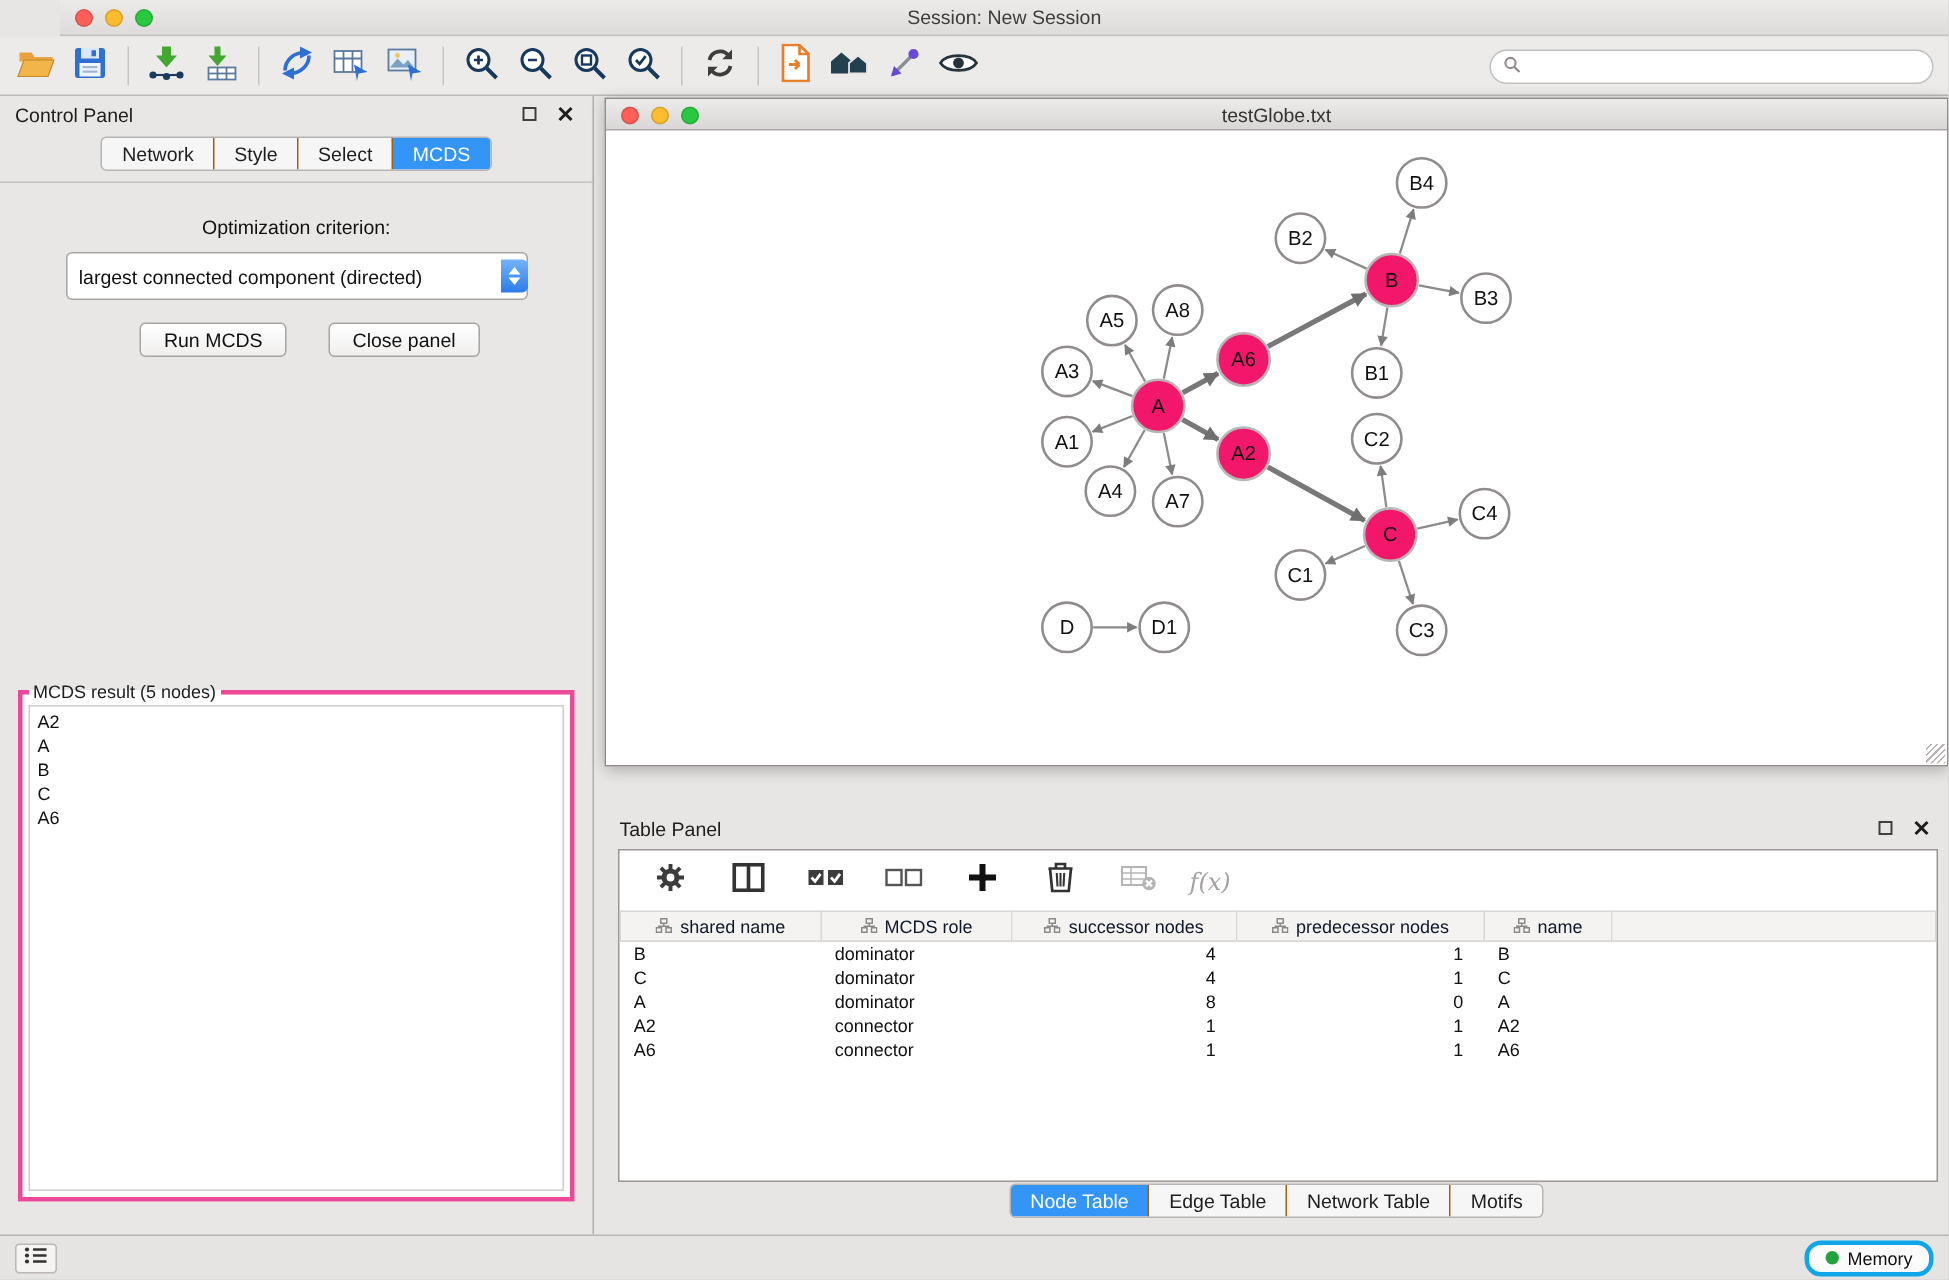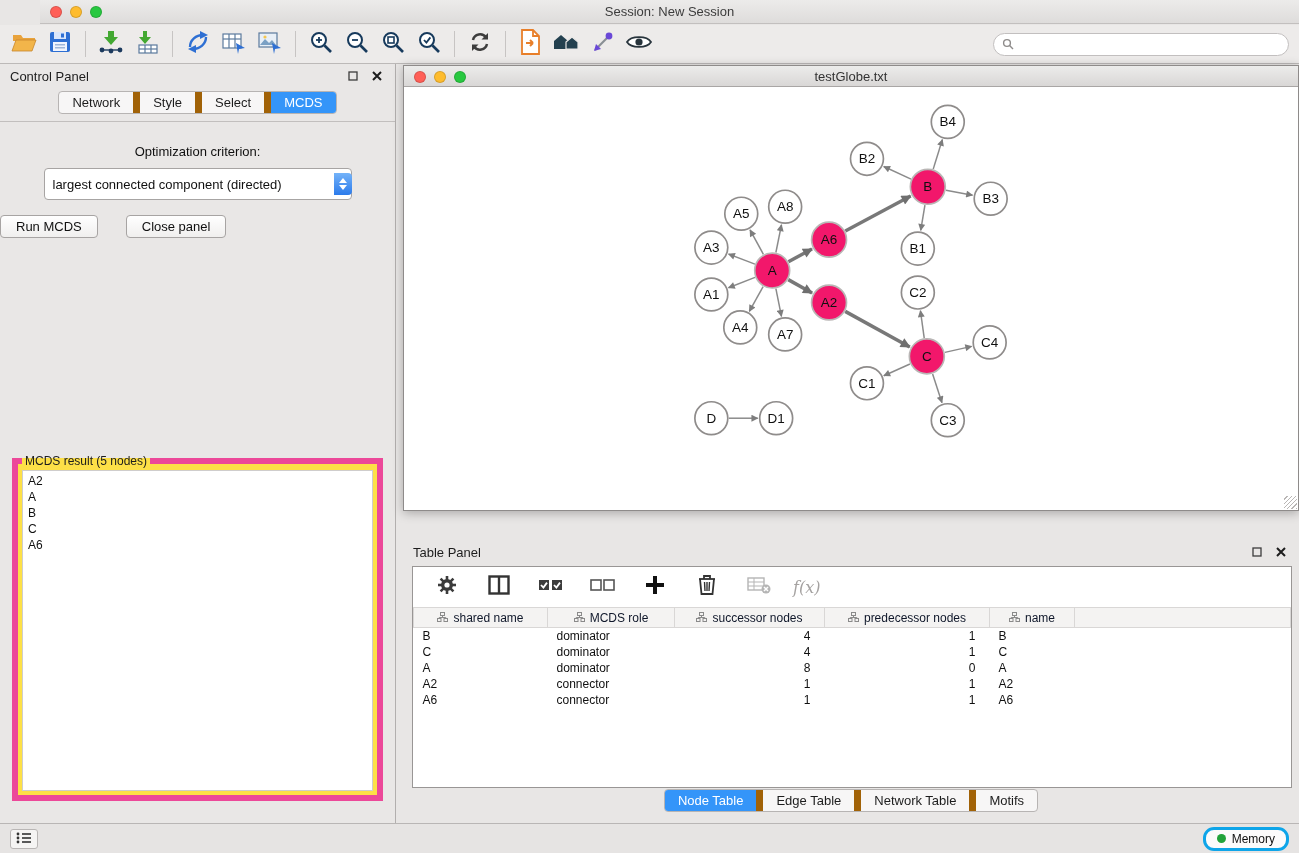--- a/index.html
+++ b/index.html
@@ -26,36 +26,36 @@
   .search-wrap input { border:none; outline:none; flex:1; font-size:12px; font-family:"Liberation Sans",sans-serif; background:transparent; }
 
   
   .control-panel { position:absolute; top:64px; left:0; width:396px; bottom:30px;
     background:#e9e7e6; border-right:1px solid #b2afae; }
   .panel-header { height:24px; display:flex; align-items:center; padding:0 10px; font-size:13px; color:#1d1d1d; }
   .panel-header .spacer { flex:1; }
   .win-btn { width:16px; height:16px; display:flex; align-items:center; justify-content:center; margin-left:8px; }
   .cp-tabs { display:flex; justify-content:center; border-bottom:1px solid #c2bfbe; padding-top:3px; }
   .seg { display:flex; border:1px solid #b7b4b3; border-radius:4px; overflow:hidden; background:#f7f6f6; margin-bottom:7px; }
-  .seg-tab { padding:3px 13px; font-size:13px; color:#1d1d1d; border-right:7px solid #a16207; }
+  .seg-tab { padding:3px 13px; font-size:13px; color:#1d1d1d; border-right:1px solid #a16207; }
   .seg-tab:last-child { border-right:none; }
   .seg-tab.active { background:#3495f9; color:#fff; }
   .cp-content { text-align:center; padding-top:22px; font-size:13px; color:#101010; }
   .cp-select { margin:9px auto 0; width:308px; height:32px; border:1px solid #a7a4a3; border-radius:4px;
     background:#fff; display:flex; align-items:center; }
   .sel-text { flex:1; text-align:left; padding-left:8px; font-size:13px; white-space:nowrap; overflow:hidden; }
   .stepper { width:18px; height:22px; margin:-1px -1px -1px 0; border-radius:0 4px 4px 0;
     background:linear-gradient(#74b3f9,#2c7beb); display:flex; flex-direction:column; align-items:center; justify-content:center; gap:2px; }
   .arr-up { width:0; height:0; border-left:4px solid transparent; border-right:4px solid transparent; border-bottom:5px solid #fff; }
   .arr-down { width:0; height:0; border-left:4px solid transparent; border-right:4px solid transparent; border-top:5px solid #fff; }
-  .cp-buttons { margin-top:15px; display:flex; gap:28px; }
+  .cp-buttons { margin-top:15px; display:flex; justify-content:center; gap:28px;padding-left:18px; }
   .btn { background:linear-gradient(#ffffff,#f0efee); border:1px solid #a7a4a3; border-radius:4px;
     padding:3px 15px; font-size:13px; color:#101010; }
   .mcds-fieldset { position:absolute; left:12px; right:12px; top:390px; bottom:22px;
-    border:6px solid #ec4899; background:#fde047; }
+    border:3px solid #ec4899; background:#ffffff; }
   .mcds-fieldset legend { font-size:12px; color:#1d1d1d; margin-left:4px; padding:0 3px; }
   .mcds-list { position:absolute; left:4px; right:4px; top:2px; bottom:4px; background:#fff;
     border:1px solid #cfcdcc; overflow:auto; text-align:left; font-size:12px; padding:2px 5px; }
   .mcds-item { line-height:16px; color:#101010; }
 
   
   .net-window { position:absolute; left:403px; top:65px; width:896px; height:446px;
     background:#fff; border:1px solid #8e8b8a; box-shadow:0 2px 10px rgba(0,0,0,.28); }
   .net-titlebar { height:21px; background:linear-gradient(#ececeb,#d9d7d6); border-bottom:1px solid #a9a6a5; position:relative; }
   .net-traffic { position:absolute; top:5px; left:10px; display:flex; gap:8px; }

